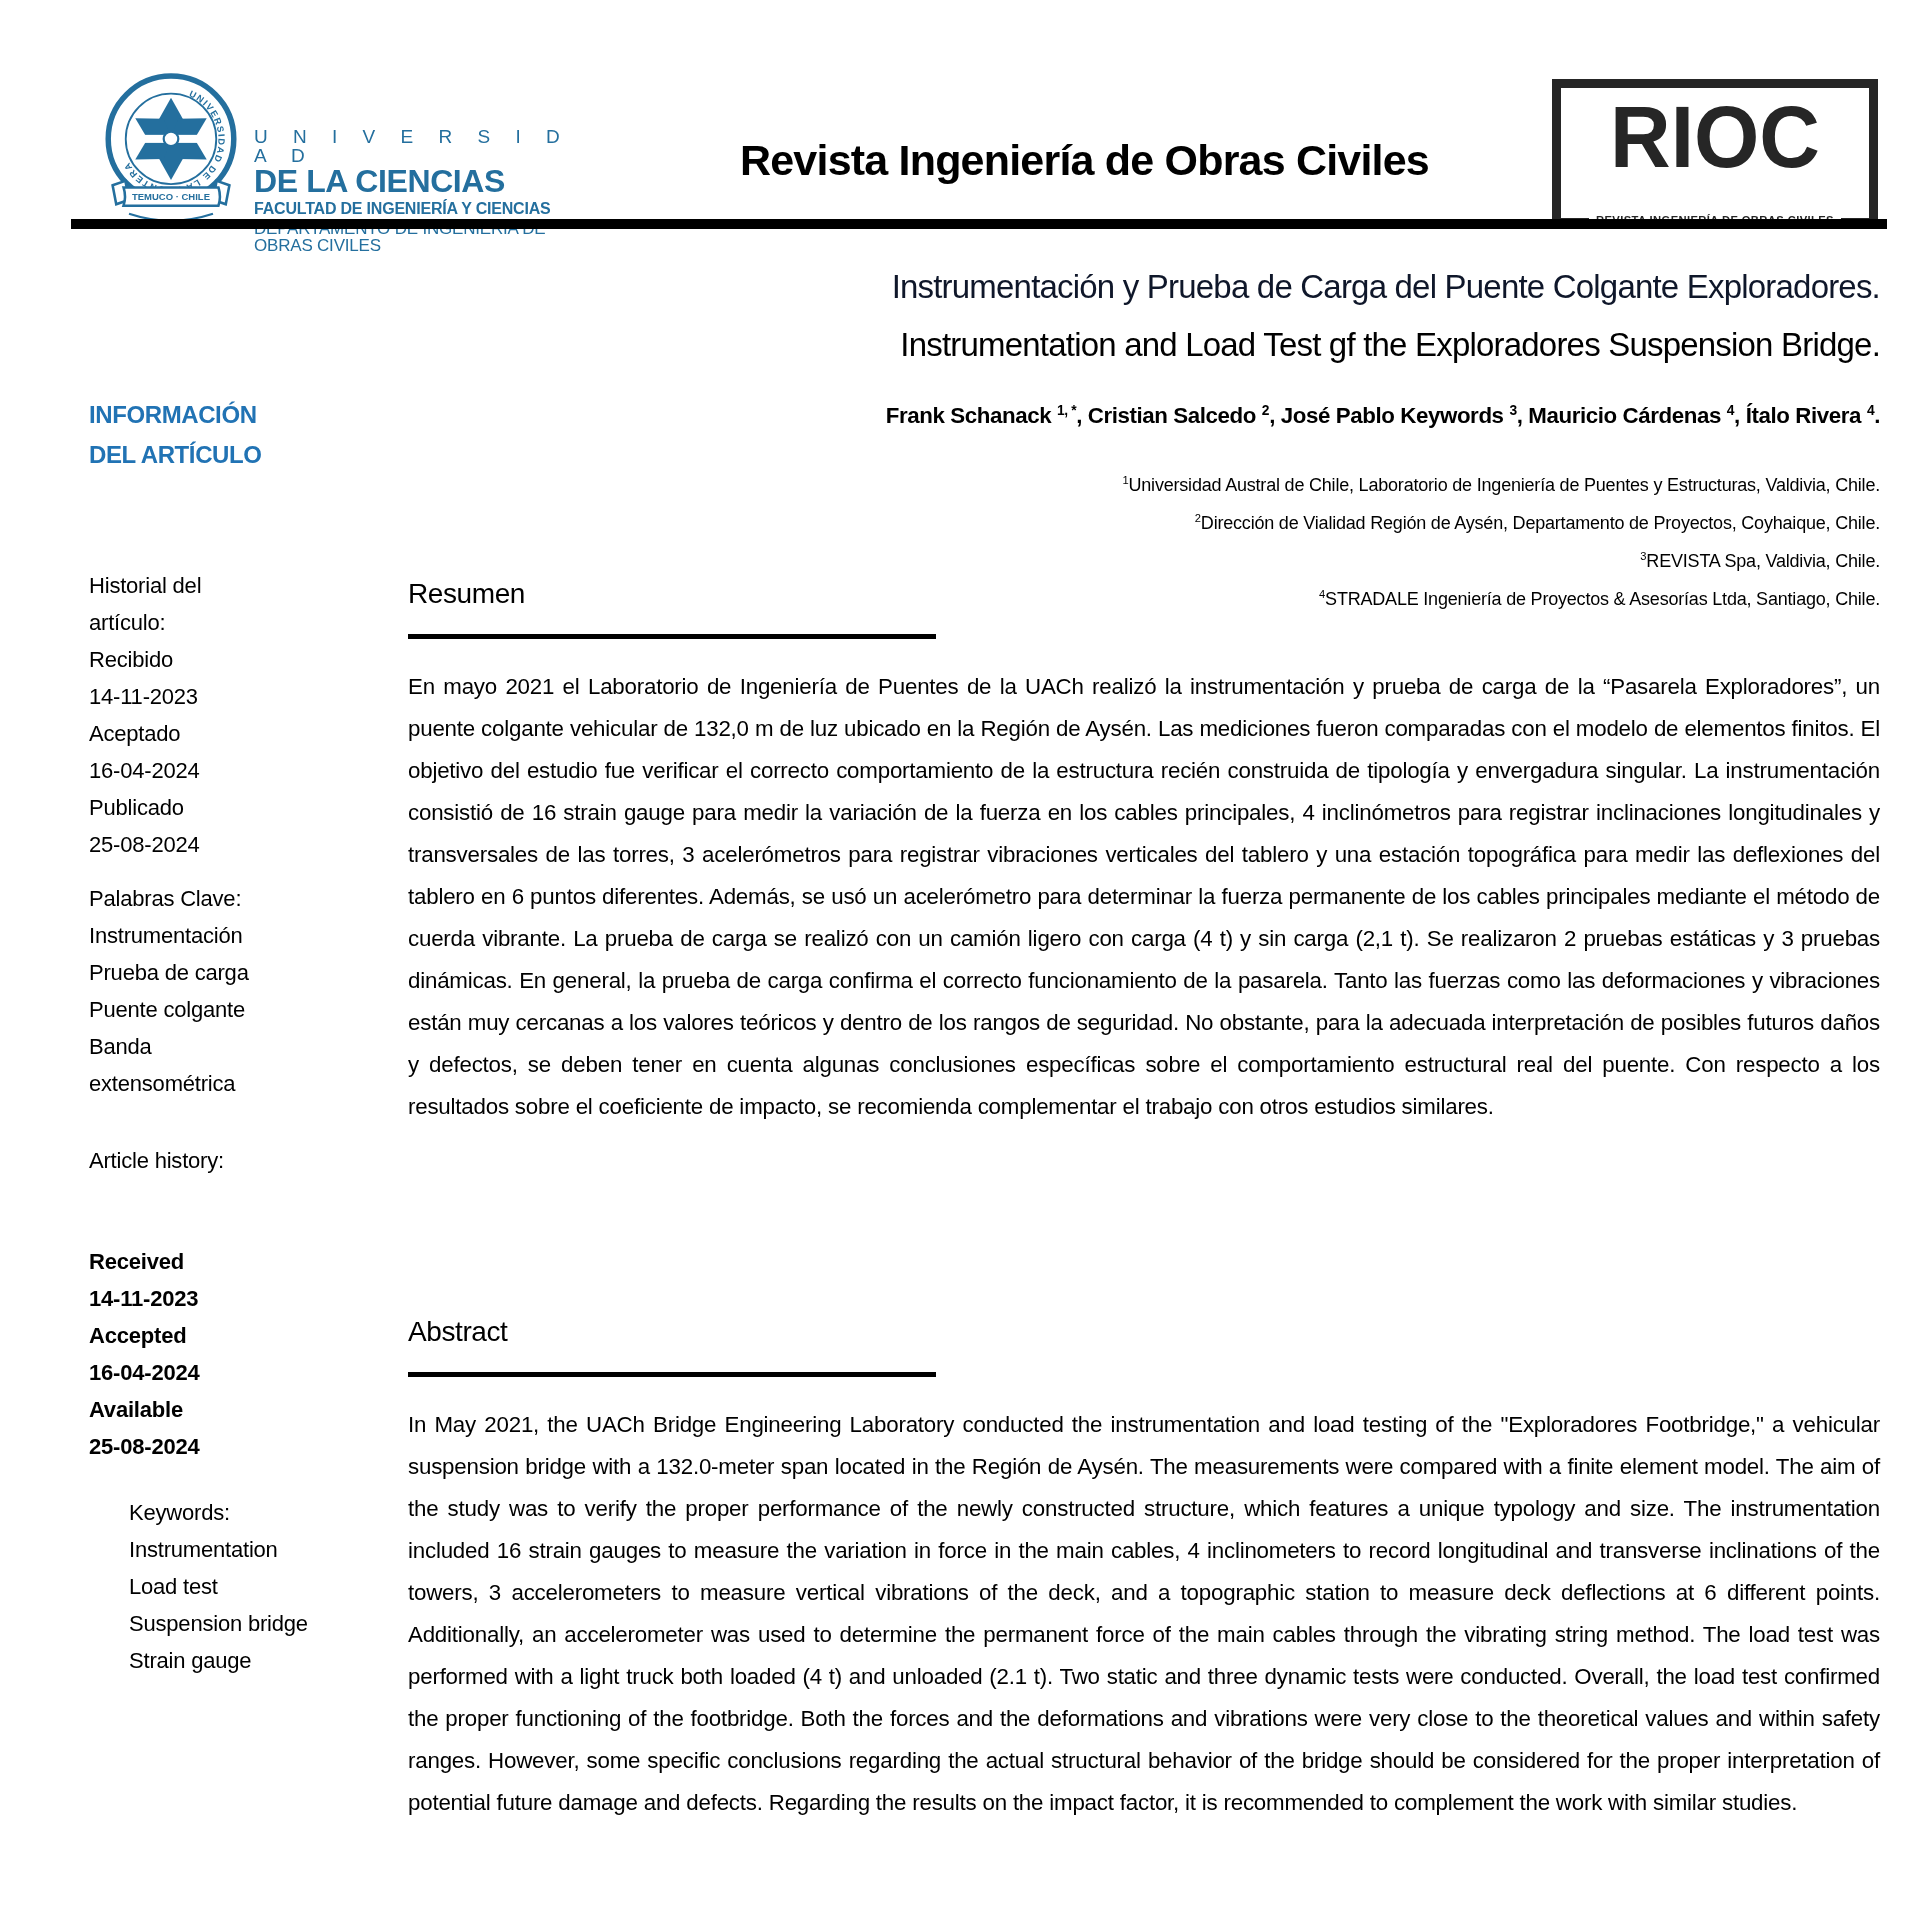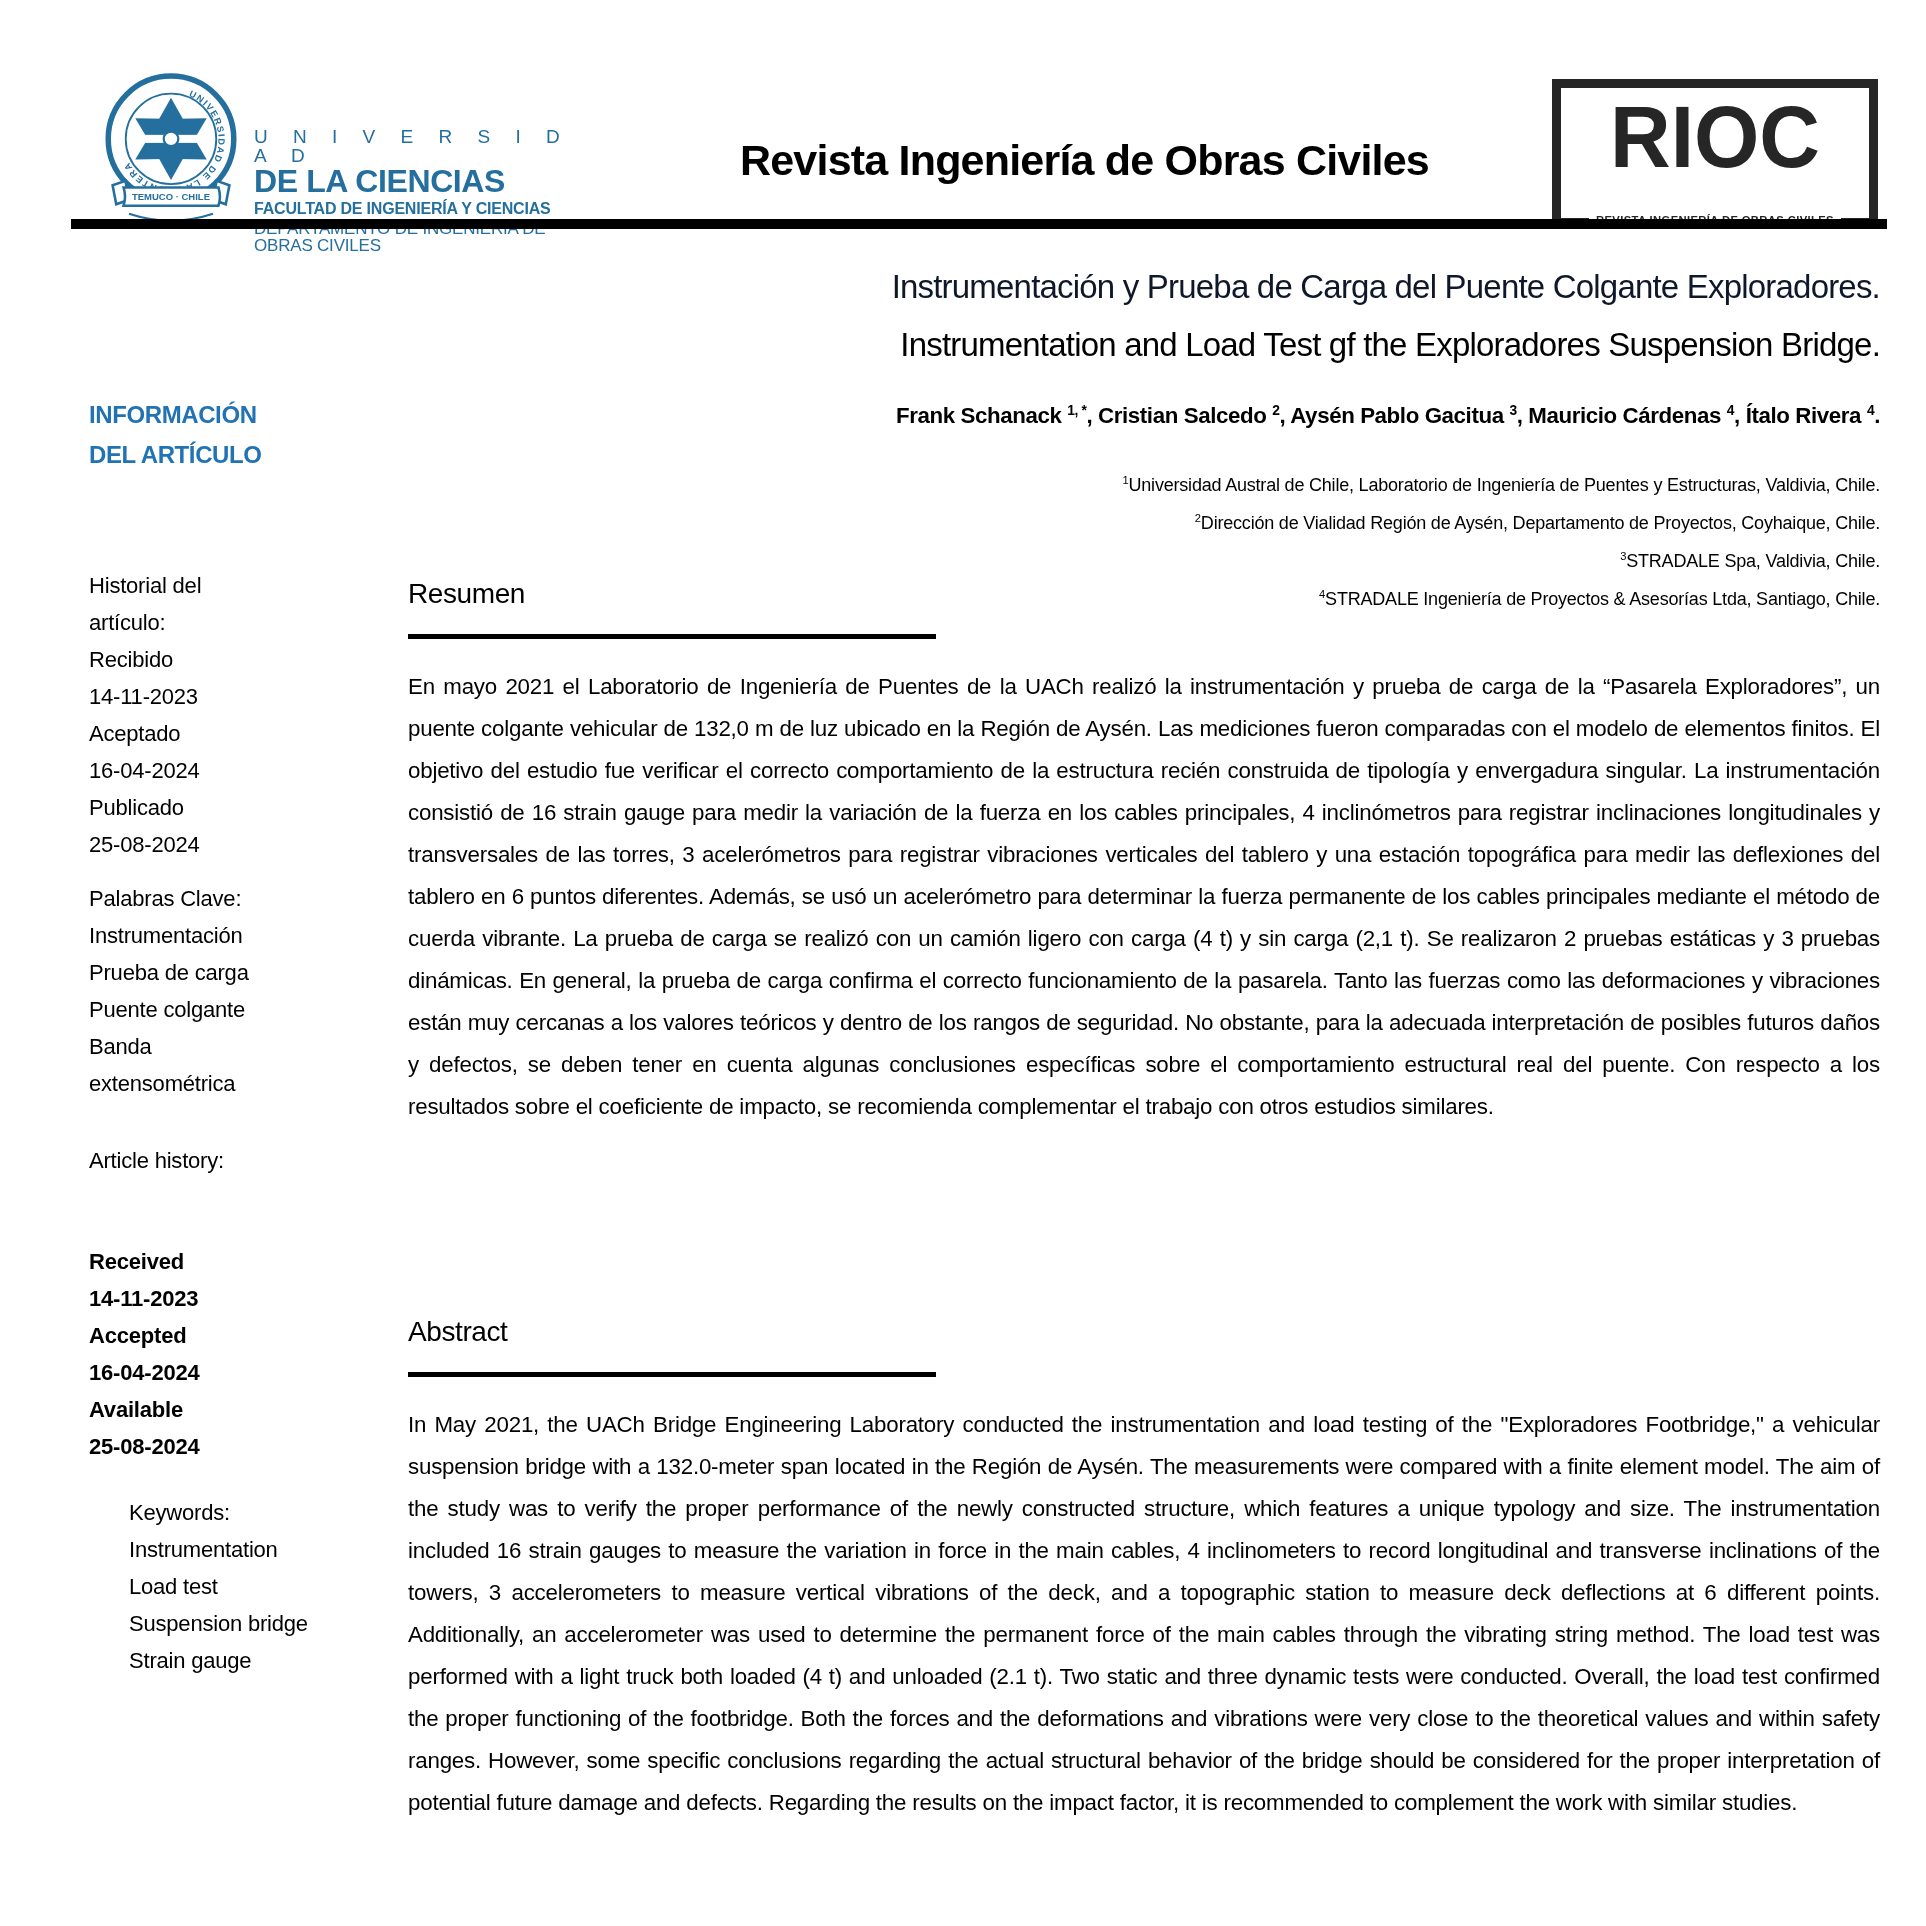--- a/index.html
+++ b/index.html
@@ -111,27 +111,27 @@
     <div class="rioc-caption">REVISTA INGENIERÍA DE OBRAS CIVILES</div>
   </div>
 
   <div class="header-rule"></div>
 
   <section class="title-block">
     <h1 class="title-es">Instrumentación y Prueba de Carga del Puente Colgante Exploradores.</h1>
     <h2 class="title-en">Instrumentation and Load Test gf the Exploradores Suspension Bridge.</h2>
 
     <div class="authors">
-      <span><span>Frank Schanack </span><sup>1, *</sup><span>, </span></span><span><span>Cristian Salcedo </span><sup>2</sup><span>, </span></span><span><span>Aysén Pablo Gacitua </span><sup>3</sup><span>, </span></span><span><span>Mauricio Cárdenas </span><sup>4</sup><span>, </span></span><span><span>Ítalo Rivera </span><sup>4</sup><span>.</span></span>
+      <span><span>Frank Schanack </span><sup>1, *</sup><span>, </span></span><span><span>Cristian Salcedo </span><sup>2</sup><span>, </span></span><span><span>José Pablo Keywords </span><sup>3</sup><span>, </span></span><span><span>Mauricio Cárdenas </span><sup>4</sup><span>, </span></span><span><span>Ítalo Rivera </span><sup>4</sup><span>.</span></span>
     </div>
 
     <div class="affiliations">
       <div><sup>1</sup><span>Universidad Austral de Chile, Laboratorio de Ingeniería de Puentes y Estructuras, Valdivia, Chile.</span></div>
       <div><sup>2</sup><span>Dirección de Vialidad Región de Aysén, Departamento de Proyectos, Coyhaique, Chile.</span></div>
-      <div><sup>3</sup><span>STRADALE Spa, Valdivia, Chile.</span></div>
+      <div><sup>3</sup><span>REVISTA Spa, Valdivia, Chile.</span></div>
       <div><sup>4</sup><span>STRADALE Ingeniería de Proyectos &amp; Asesorías Ltda, Santiago, Chile.</span></div>
     </div>
   </section>
 
   <aside class="sidebar">
     <div class="sb-heading">INFORMACIÓN
 DEL ARTÍCULO</div>
     <div class="sb-block">Historial del
 artículo:
 Recibido

